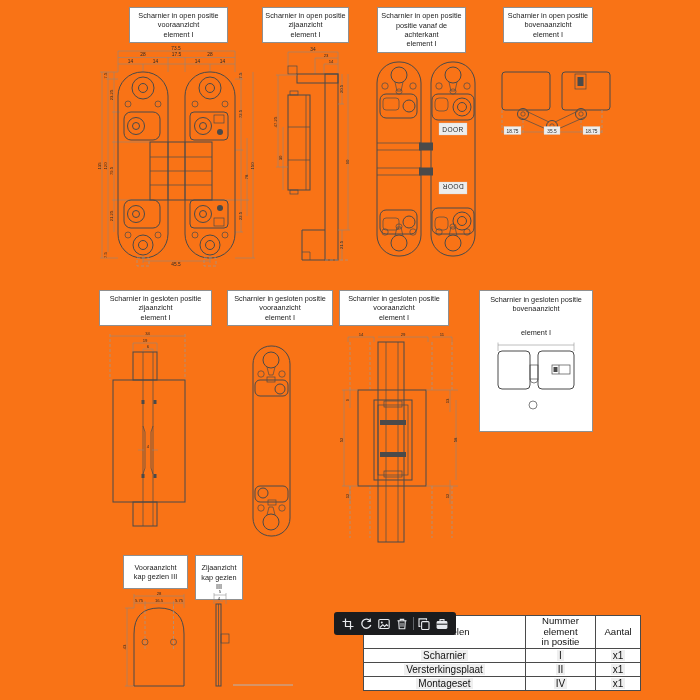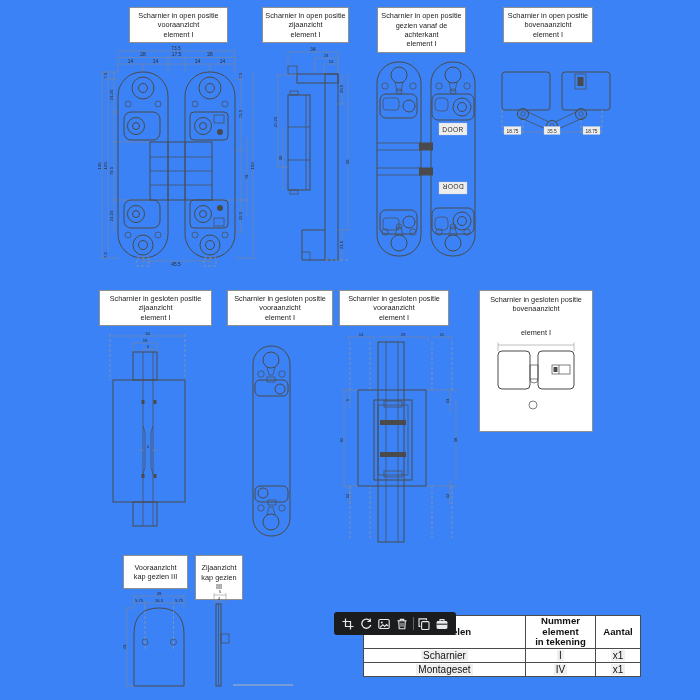--- a/index.html
+++ b/index.html
@@ -1,37 +1,37 @@
 <!DOCTYPE html>
 <html><head>
 <meta charset="utf-8">
 <style>
   html,body{margin:0;padding:0;background:#fff;}
-  #page{position:relative;width:700px;height:700px;background:#3b82f6;overflow:hidden;
+  #page{position:relative;width:700px;height:700px;background:#f97316;overflow:hidden;
         font-family:"Liberation Sans",sans-serif;color:#222;}
   .tbox{position:absolute;border:1px solid #8f8f8f;background:#fff;display:flex;
         flex-direction:column;justify-content:center;align-items:center;
         font-size:7.3px;line-height:1.3;text-align:center;color:#1c1c1c;}
   .abs{position:absolute;}
   svg{display:block;}
   svg text{font-family:"Liberation Sans",sans-serif;fill:#2a2a2a;}
   .dt{font-size:4.8px;}
   .dts{font-size:4.2px;}
   .door{font-size:6.6px;letter-spacing:.4px;}
   .ol{stroke:#4a4a4a;stroke-width:1;fill:none;}
   .ol2{stroke:#4a4a4a;stroke-width:.7;fill:none;}
   .dl{stroke:#8a8a8a;stroke-width:.55;fill:none;}
   .dash{stroke:#9a9a9a;stroke-width:.7;fill:none;stroke-dasharray:3 2;}
   .fillg{fill:#4a4a4a;stroke:none;}
   .lblbg{fill:#ededed;stroke:#cccccc;stroke-width:.3;}
   
   #parts{position:absolute;left:363px;top:615px;border-collapse:collapse;table-layout:fixed;}
   #parts td{border:1px solid #4a4a4a;text-align:center;vertical-align:middle;
             font-size:10px;padding:0;background:#fff;color:#111;}
-  #parts .hdr{font-size:9.6px;line-height:1.12;height:26px;font-weight:bold;}
+  #parts .hdr{font-size:9.6px;line-height:1.12;height:26px;}
   #parts .rw{height:14px;}
   .cellbg{background:#efefef;padding:0 2px;display:inline-block;line-height:1.1;}
   
   #toolbar{position:absolute;left:334px;top:612px;width:122px;height:23px;background:#1b1c1e;
            border-radius:3px;display:flex;align-items:center;padding:0 6px;gap:0;z-index:9;
            box-sizing:border-box;justify-content:space-between;}
   .tbi{width:15px;height:15px;display:flex;align-items:center;justify-content:center;cursor:pointer;}
   .tbsep{width:1px;height:13px;background:#5f6368;}
 </style>
 </head>
@@ -44,21 +44,21 @@
     <div>vooraanzicht</div>
     <div>element I</div>
   </div>
   <div class="tbox" style="left:262px;top:7px;width:85px;height:34px;">
     <div>Scharnier in open positie</div>
     <div>zijaanzicht</div>
     <div>element I</div>
   </div>
   <div class="tbox" style="left:377px;top:7px;width:87px;height:44px;">
     <div>Scharnier in open positie</div>
-    <div>gezien vanaf de</div>
+    <div>positie vanaf de</div>
     <div>achterkant</div>
     <div>element I</div>
   </div>
   <div class="tbox" style="left:503px;top:7px;width:88px;height:34px;">
     <div>Scharnier in open positie</div>
     <div>bovenaanzicht</div>
     <div>element I</div>
   </div>
 
   <svg class="abs" style="left:98px;top:42px;" width="165" height="225" viewBox="0 0 165 225">
@@ -471,27 +471,32 @@
     <colgroup>
         <col style="width:162px">
         <col style="width:70px">
         <col style="width:45px">
       </colgroup>
     <tbody>
         <tr>
       <td class="hdr">Onderdelen</td>
       <td class="hdr">
         <div>Nummer element</div>
-        <div>in tekening</div>
+        <div>in positie</div>
       </td>
       <td class="hdr">Aantal</td>
     </tr>
     <tr class="rw">
       <td><span class="cellbg">Scharnier</span></td>
       <td><span class="cellbg">I</span></td>
+      <td><span class="cellbg">x1</span></td>
+    </tr>
+    <tr class="rw">
+      <td><span class="cellbg">Versterkingsplaat</span></td>
+      <td><span class="cellbg">II</span></td>
       <td><span class="cellbg">x1</span></td>
     </tr>
     <tr class="rw">
       <td><span class="cellbg">Montageset</span></td>
       <td><span class="cellbg">IV</span></td>
       <td><span class="cellbg">x1</span></td>
     </tr>
   </tbody>
     </table>
 

